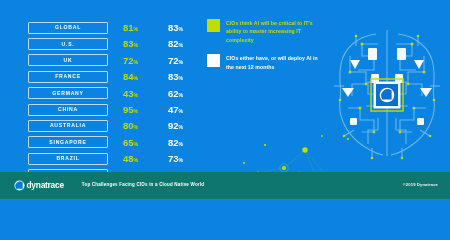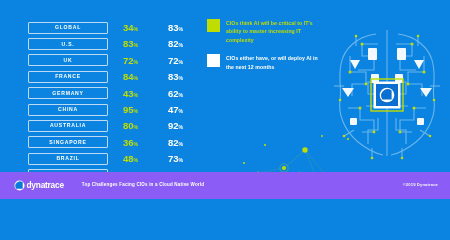--- a/index.html
+++ b/index.html
@@ -118,21 +118,21 @@
   .legend-text.critical { color: #bfdd00; }
   .legend-text.deploy { color: #ffffff; }
 
   
   #footer-band {
     position: absolute;
     left: 0;
     right: 0;
     bottom: 0;
     height: 27px;
-    background: #8b5cf6;
+    background: #0f766e;
     display: flex;
     align-items: center;
   }
   #brand-logo {
     display: flex;
     align-items: center;
     margin-left: 14px;
   }
   #brand-logo svg { display: block; }
   .brand-wordmark {
@@ -251,21 +251,21 @@
       <path d="M -4.6 4.6 A 6.6 6.6 0 0 1 4.6 -4.6 L 4.6 4.6 Z" fill="#0a6fd0"></path>
     </g>
   </svg>
 
   <div id="stats-table">
 
     <div class="table-row">
       <div class="country-cell">
         <span class="country-label">GLOBAL</span>
       </div>
-      <div class="val-cell val-critical"><span>34</span><span class="pct-sign">%</span></div>
+      <div class="val-cell val-critical"><span>81</span><span class="pct-sign">%</span></div>
       <div class="val-cell val-deploy"><span>83</span><span class="pct-sign">%</span></div>
     </div>
 
     <div class="table-row">
       <div class="country-cell">
         <span class="country-label">U.S.</span>
       </div>
       <div class="val-cell val-critical"><span>83</span><span class="pct-sign">%</span></div>
       <div class="val-cell val-deploy"><span>82</span><span class="pct-sign">%</span></div>
     </div>
@@ -307,21 +307,21 @@
         <span class="country-label">AUSTRALIA</span>
       </div>
       <div class="val-cell val-critical"><span>80</span><span class="pct-sign">%</span></div>
       <div class="val-cell val-deploy"><span>92</span><span class="pct-sign">%</span></div>
     </div>
 
     <div class="table-row">
       <div class="country-cell">
         <span class="country-label">SINGAPORE</span>
       </div>
-      <div class="val-cell val-critical"><span>36</span><span class="pct-sign">%</span></div>
+      <div class="val-cell val-critical"><span>65</span><span class="pct-sign">%</span></div>
       <div class="val-cell val-deploy"><span>82</span><span class="pct-sign">%</span></div>
     </div>
 
     <div class="table-row">
       <div class="country-cell">
         <span class="country-label">BRAZIL</span>
       </div>
       <div class="val-cell val-critical"><span>48</span><span class="pct-sign">%</span></div>
       <div class="val-cell val-deploy"><span>73</span><span class="pct-sign">%</span></div>
     </div>

